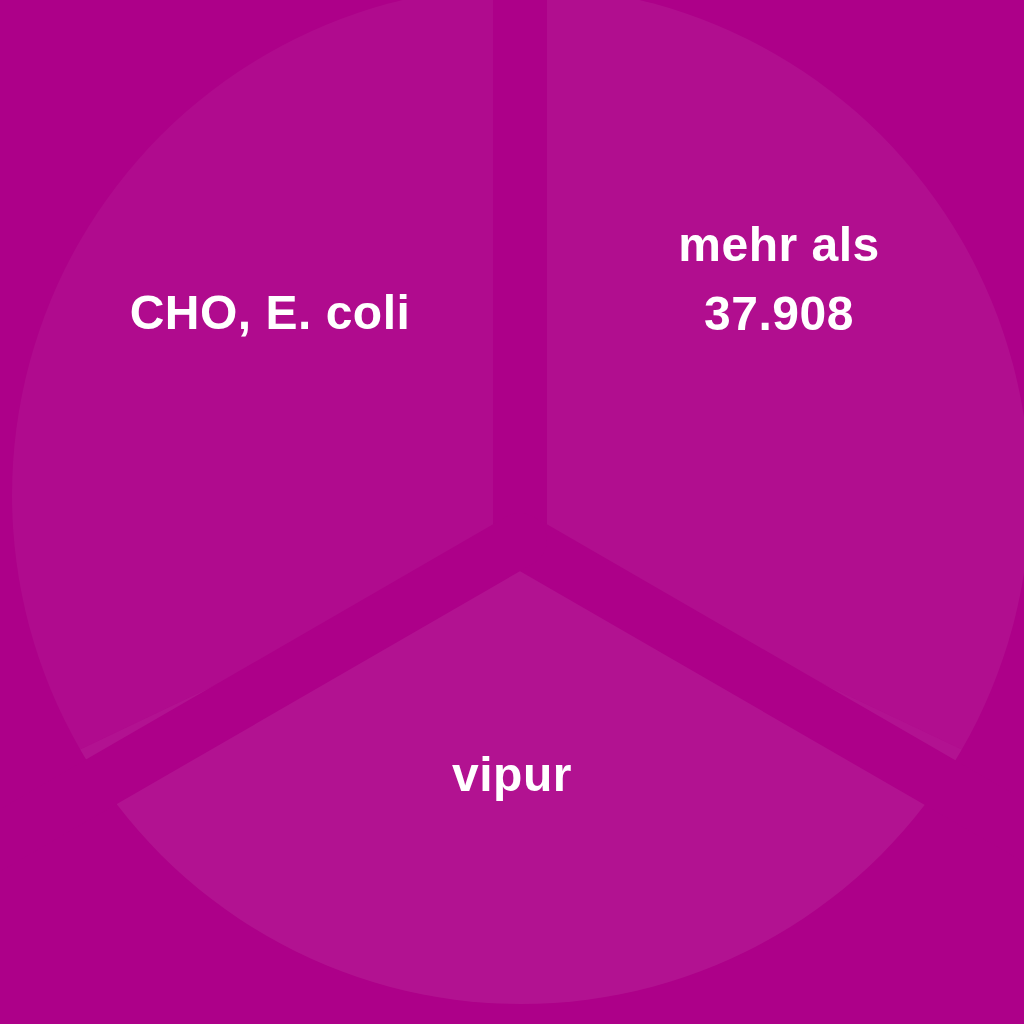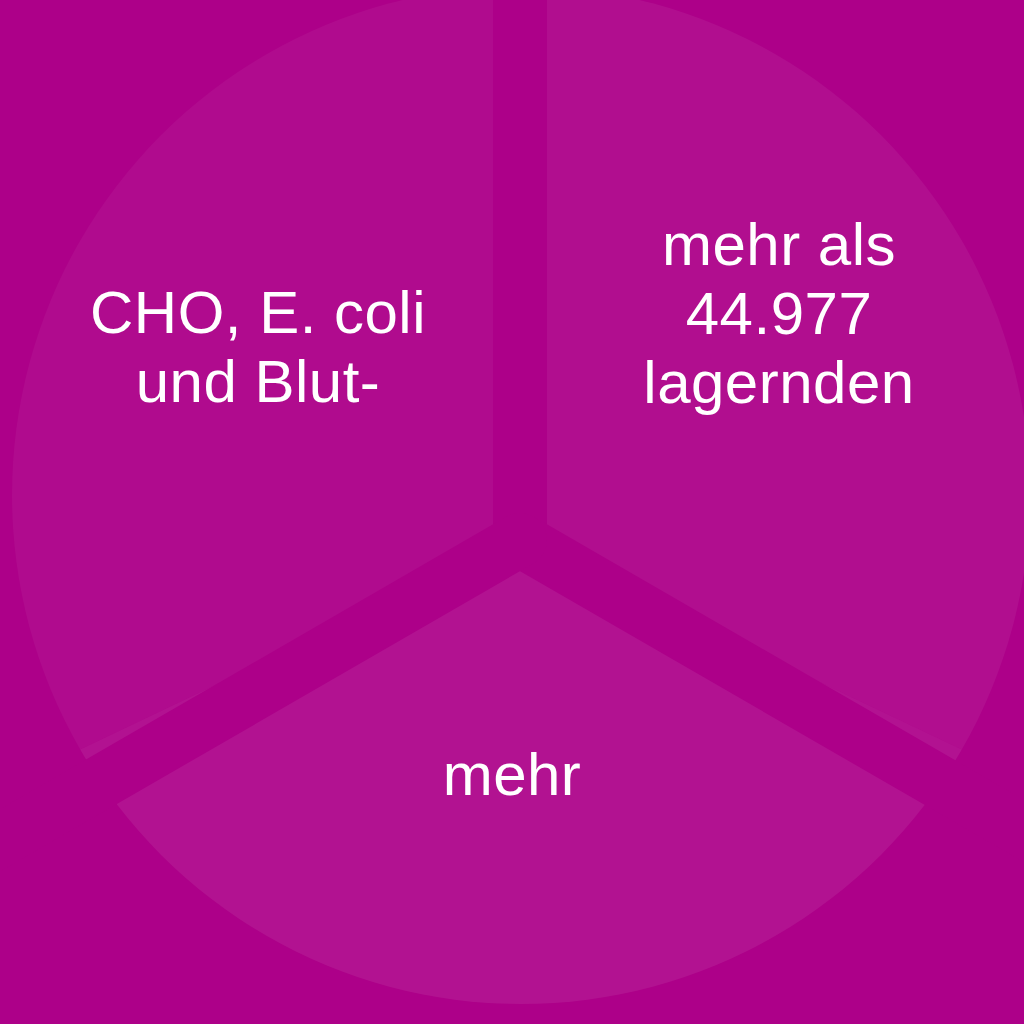--- a/index.html
+++ b/index.html
@@ -22,28 +22,28 @@
   svg.wheel {
     position: absolute;
     left: 0; top: 0;
     display: block;
   }
   .seg-label {
     position: absolute;
     transform: translateX(-50%);
     text-align: center;
     color: #ffffff;
-    font-weight: 400;
-    font-size: 60px;
+    font-weight: 700;
+    font-size: 48px;
     line-height: 69px;
     white-space: nowrap;
     letter-spacing: 0.5px;
   }
   .seg-label div { white-space: nowrap; }
-  .label-left   { left: 258px; top: 278px; }
+  .label-left   { left: 270px; top: 278px; }
   .label-right  { left: 779px; top: 210px; }
   .label-bottom { left: 512px; top: 740px; }
 </style>
 </head>
 <body style="background: rgb(173, 0, 137);">
 
 <div class="stage">
 
   <svg class="wheel" width="1024" height="1024" viewBox="0 0 1024 1024">
 
@@ -53,26 +53,24 @@
 
     <path d="M520,540 L961.8,749.5 A509,509 0 0 1 80.2,749.5 Z" fill="rgba(255,255,255,0.07)"></path>
 
     <line x1="520" y1="540" x2="520" y2="-80" stroke-width="54" stroke-linecap="round" stroke="#ad0089"></line>
     <line x1="520" y1="540" x2="1126" y2="890" stroke-width="54" stroke-linecap="round" stroke="#ad0089"></line>
     <line x1="520" y1="540" x2="-86" y2="890" stroke-width="54" stroke-linecap="round" stroke="#ad0089"></line>
   </svg>
 
   <div class="seg-label label-left" style="color: rgb(255, 255, 255);">
     <div>CHO, E. coli</div>
-    <div>und Blut-</div>
   </div>
 
   <div class="seg-label label-right" style="color: rgb(255, 255, 255);">
     <div>mehr als</div>
-    <div>44.977</div>
-    <div>lagernden</div>
+    <div>37.908</div>
   </div>
 
   <div class="seg-label label-bottom" style="color: rgb(255, 255, 255);">
-    <div>mehr</div>
+    <div>vipur</div>
   </div>
 
 </div>
 
 </body></html>

